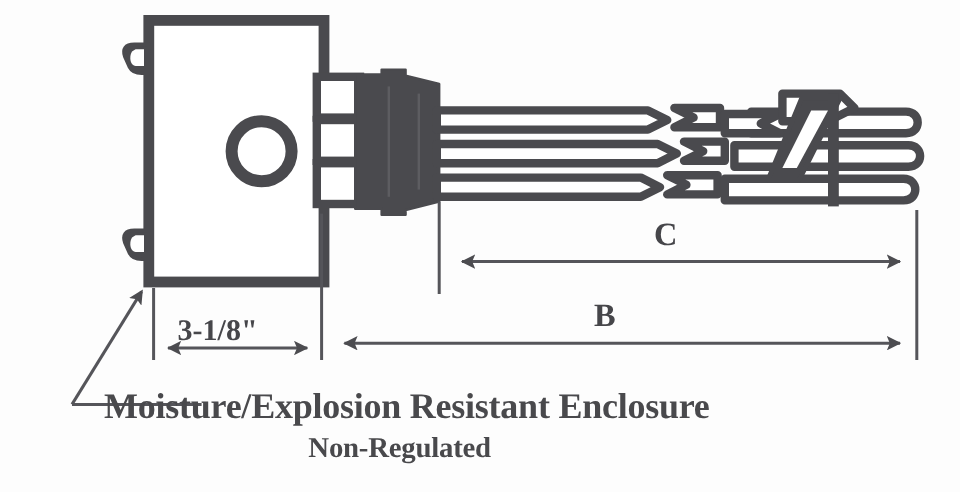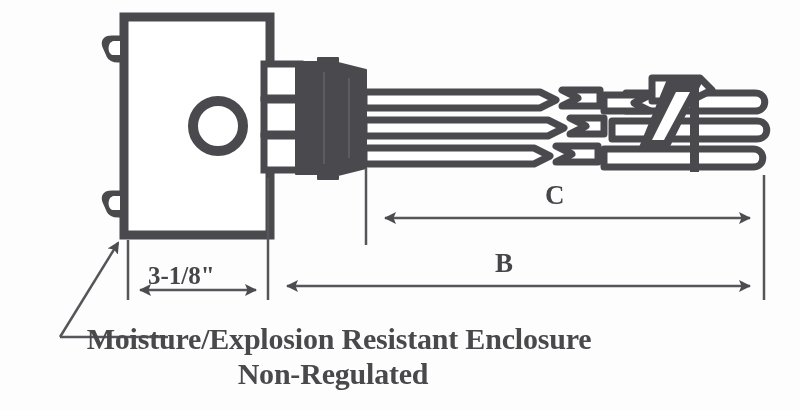--- a/index.html
+++ b/index.html
@@ -40,21 +40,21 @@
     font-weight: 700;
     color: #49494c;
     letter-spacing: -0.2px;
   }
   .caption-line.l1 {
     font-size: 30px;
     line-height: 34px;
     padding-left: 18px;
   }
   .caption-line.l2 {
-    font-size: 30px;
+    font-size: 24px;
     line-height: 36px;
     padding-left: 6px;
     text-align: center;
   }
   .dim-label {
     position: absolute;
     font-family: "Liberation Serif", serif;
     font-weight: 700;
     color: #46464a;
   }

